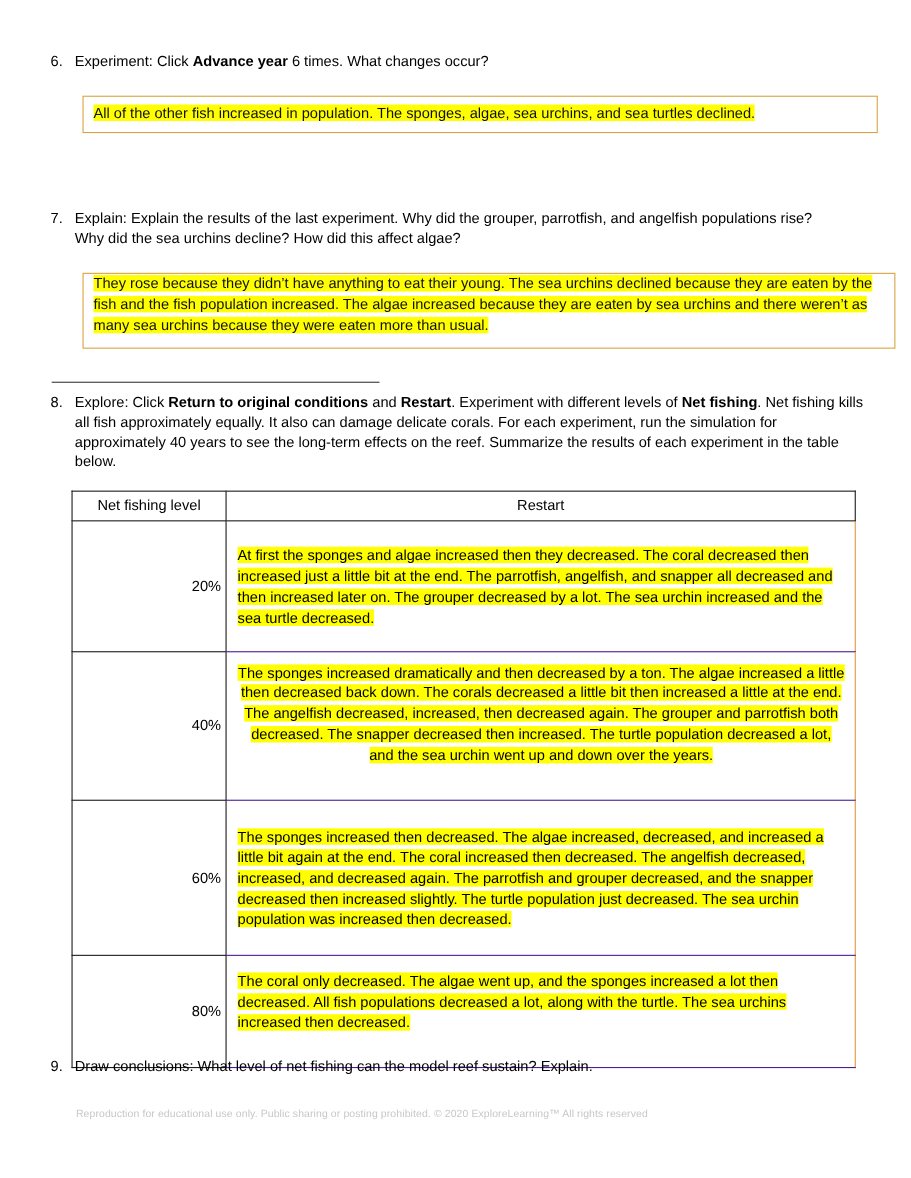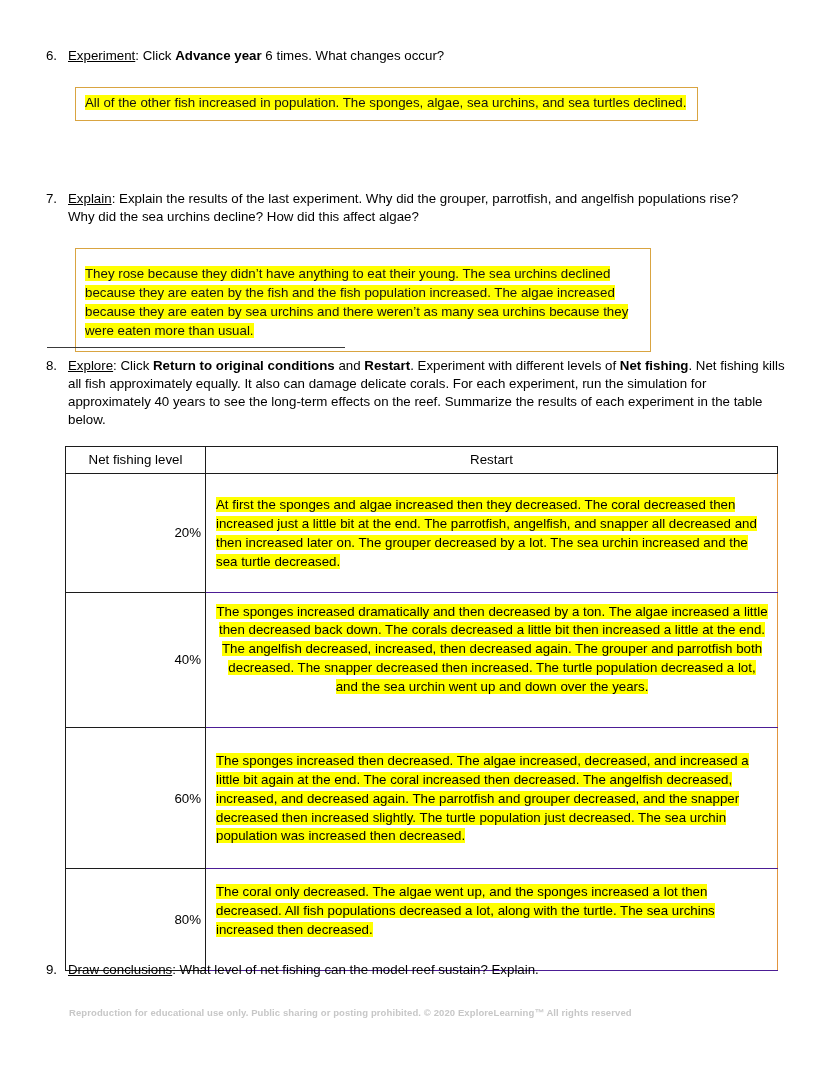--- a/index.html
+++ b/index.html
@@ -36,21 +36,21 @@
     width: 28px;
     flex: 0 0 28px;
     text-align: right;
     padding-right: 11px;
     box-sizing: border-box;
     font-size: 13.3px;
   }
   .q-body {
     flex: 1 1 auto;
   }
-  .u { text-decoration: underline; }
+  .u { }
   .b { font-weight: bold; }
 
   
   .answer-box {
     border: 1px solid #d9a441;
     background: #ffffff;
     box-sizing: border-box;
     font-size: 13.3px;
     line-height: 1.42;
     color: #111111;
@@ -119,28 +119,27 @@
 
   
   .footer {
     position: absolute;
     left: 69px;
     top: 1007px;
     font-size: 9.5px;
     color: #c7c7c7;
     letter-spacing: 0.1px;
     white-space: nowrap;
-    font-weight: bold;
   }
 
   
   #q6        { position: absolute; left: 40px; top: 47px;  width: 750px; }
-  #q6box     { position: absolute; left: 75px; top: 87px;  width: 623px; padding: 6px 8px 7px 9px; }
+  #q6box     { position: absolute; left: 75px; top: 87px;  width: 723px; padding: 6px 8px 7px 9px; }
   #q7        { position: absolute; left: 40px; top: 190px; width: 720px; }
-  #q7box     { position: absolute; left: 75px; top: 248px; width: 576px; padding: 16px 8px 10px 9px; }
+  #q7box     { position: absolute; left: 75px; top: 248px; width: 739px; padding: 0 8px 10px 9px; }
   #q8        { position: absolute; left: 40px; top: 357px; width: 750px; }
   #tablewrap { position: absolute; left: 65px; top: 446px; }
   #q9        { position: absolute; left: 40px; top: 961px; width: 750px; }
 </style>
 </head>
 <body>
 
 <div class="page">
 
   <div class="q" id="q6">

